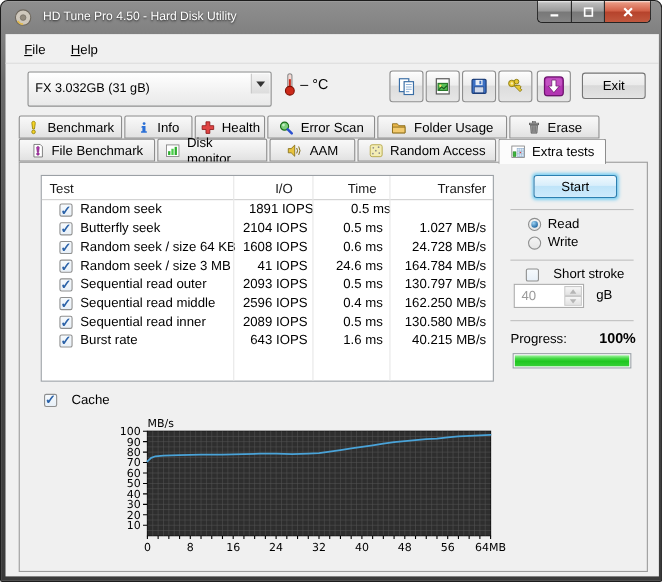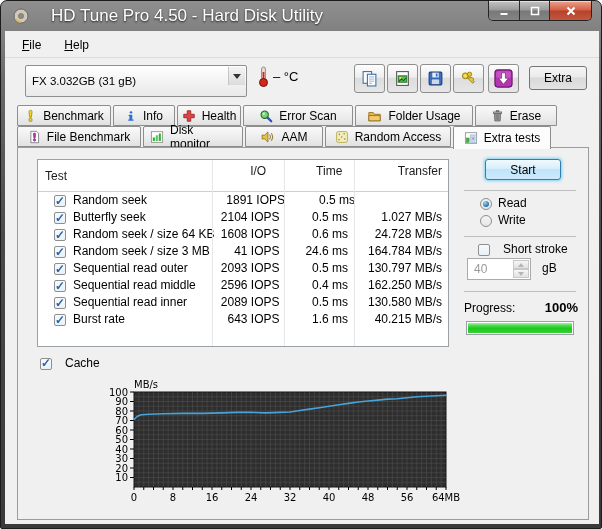--- a/index.html
+++ b/index.html
@@ -8,22 +8,22 @@
   .window {
     position:relative; width:602px; height:529px;
     background:linear-gradient(180deg,#8f8f8f 0%,#6b6b6b 14%,#4a4a4a 45%,#3a3a3a 100%);
     border:1px solid #1c1c1c; border-radius:7px 7px 2px 2px;
     overflow:hidden;
   }
 
   
   .titlebar { position:absolute; left:0; top:0; width:100%; height:30px; }
   .app-icon { position:absolute; left:12px; top:7px; width:16px; height:16px; }
-  .title-text { position:absolute; left:50px; top:0; line-height:29px;
-    color:#ffffff; font-size:17px; text-shadow:0 1px 2px rgba(0,0,0,.8); }
+  .title-text { position:absolute; left:38px; top:0; line-height:29px;
+    color:#ffffff; font-size:11px; text-shadow:0 1px 2px rgba(0,0,0,.8); }
   .win-controls { position:absolute; right:9px; top:0; display:flex;
     border:1px solid #242424; border-top:none; border-radius:0 0 5px 5px; overflow:hidden; height:20px; }
   .win-btn { width:30px; height:20px; display:flex; align-items:center; justify-content:center;
     background:linear-gradient(180deg,#c4c4c4 0%,#9a9a9a 45%,#787878 50%,#868686 100%);
     border-left:1px solid #2c2c2c; box-shadow:inset 0 1px 0 rgba(255,255,255,.55); cursor:default; }
   .win-btn:first-child { border-left:none; }
   .win-btn.close { width:42px;
     background:linear-gradient(180deg,#eda28c 0%,#d26047 45%,#b6432c 50%,#c25a40 100%); }
 
   
@@ -66,21 +66,21 @@
   .tab svg { flex:0 0 auto; }
 
   
   .tabpage { position:absolute; left:12px; top:116px; width:572px; height:373px;
     background:#f0f0f0; border:1px solid #9b9b9b; }
 
   
   .ttable { position:absolute; left:19px; top:11px; width:412px; height:188px;
     background:#ffffff; border:1px solid #9ba0a5; font-size:12px; }
   .col-sep { position:absolute; top:0; bottom:0; width:1px; background:#e7e7e7; }
-  .thead { display:flex; height:32px; line-height:22px; border-bottom:1px solid #cfcfcf; color:#1a1a1a;gap:12px; }
+  .thead { display:flex; height:22px; line-height:22px; border-bottom:1px solid #cfcfcf; color:#1a1a1a;gap:12px; }
   .trow { display:flex; height:17px; line-height:17px; color:#000;padding-left:9px; }
   .td { overflow:hidden; white-space:nowrap; }
   .td.c-test { width:174px; padding-left:7px; display:flex; align-items:center; }
   .td.c-io { width:72px; text-align:right; padding-right:8px; }
   .td.c-time { width:70px; text-align:right; padding-right:8px; }
   .td.c-tr { width:94px; text-align:right; padding-right:6px; }
 
   .checkbox { display:inline-block; width:12px; height:12px; border:1px solid #8e8f8f; border-radius:2px;
     background:linear-gradient(#f6fafd,#e8f0f8); margin-right:7px; position:relative; flex:0 0 auto; }
   .checkbox.checked::after { content:"✓"; position:absolute; left:0px; top:-3px;
@@ -204,21 +204,21 @@
       </div>
       <div class="tool-btn update">
         <svg width="19" height="19" viewBox="0 0 16 16">
           <rect x="0.8" y="0.8" width="14.4" height="14.4" rx="2.5" fill="#b335b3" stroke="#6e146e"></rect>
           <rect x="1.8" y="1.8" width="12.4" height="6" rx="2" fill="#cb5fcb" opacity="0.7"></rect>
           <path d="M6.4 3.2 h3.2 v4.6 h2.6 L8 12.8 3.8 7.8 h2.6 z" fill="#ffffff" stroke="#5e0e5e" stroke-width="0.5"></path>
         </svg>
       </div>
     </div>
 
-    <button class="exit-btn">Extra</button>
+    <button class="exit-btn">Exit</button>
 
     <div class="tabs-row tabs-row1">
       <div class="tab" style="width:94px">
         <svg width="13" height="14" viewBox="0 0 16 16">
           <path d="M8 1 C9.7 1 10.1 2.1 9.85 3.6 L9 9.6 L7 9.6 L6.15 3.6 C5.9 2.1 6.3 1 8 1 Z" fill="#f5d327" stroke="#917f06" stroke-width="0.9"></path>
           <circle cx="8" cy="12.8" r="2" fill="#f5d327" stroke="#917f06" stroke-width="0.9"></circle>
         </svg>
         <span>Benchmark</span>
       </div>
       <div class="tab" style="width:62px">
@@ -227,21 +227,21 @@
           <path d="M5.5 6.2 h4.2 v6.3 h1.6 v1.8 h-7 v-1.8 h1.6 v-4.5 h-1.6 z" fill="#2a6fd6"></path>
         </svg>
         <span>Info</span>
       </div>
       <div class="tab" style="width:64px">
         <svg width="14" height="14" viewBox="0 0 16 16">
           <path d="M6 2 h4 v4 h4 v4 h-4 v4 h-4 v-4 H2 V6 h4 z" fill="#e04343" stroke="#8f1d1d" stroke-width="0.9"></path>
         </svg>
         <span>Health</span>
       </div>
-      <div class="tab" style="width:110px">
+      <div class="tab" style="width:98px">
         <svg width="14" height="14" viewBox="0 0 16 16">
           <circle cx="6.5" cy="6.5" r="4.2" fill="#7ed07e" stroke="#1c6e1c" stroke-width="1.2"></circle>
           <circle cx="5.4" cy="5.4" r="1.4" fill="#c4ecc4"></circle>
           <line x1="9.8" y1="9.8" x2="14" y2="14" stroke="#2a4fd0" stroke-width="2.6" stroke-linecap="round"></line>
         </svg>
         <span>Error Scan</span>
       </div>
       <div class="tab" style="width:118px">
         <svg width="15" height="14" viewBox="0 0 16 16">
           <path d="M1.5 4 h5 l1.5 2 h6.5 v7.5 h-13 z" fill="#e8b64c" stroke="#8a6914" stroke-width="0.9"></path>

